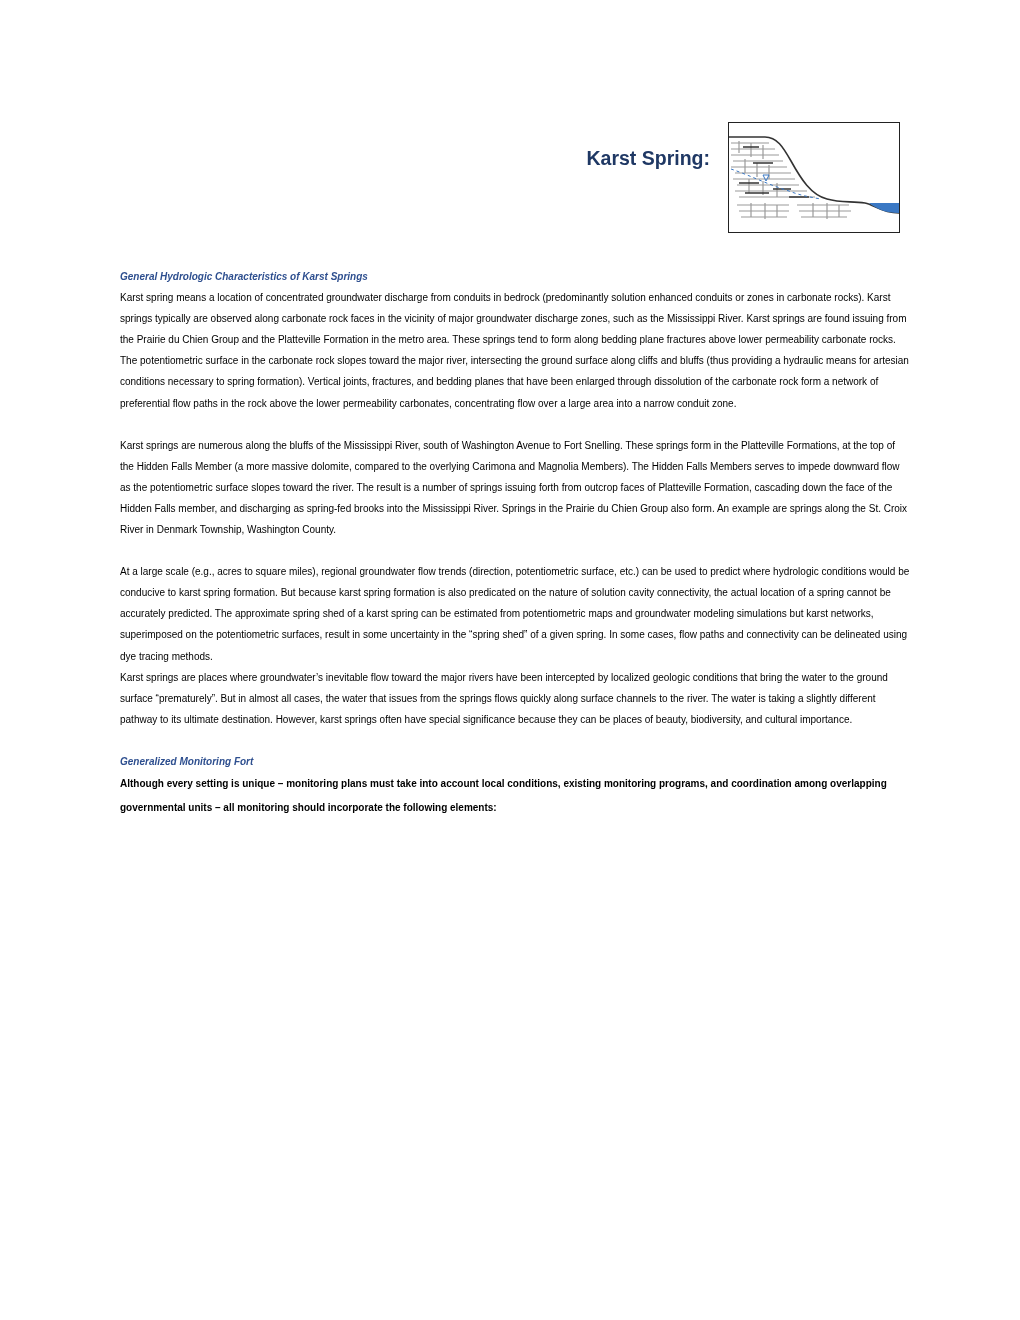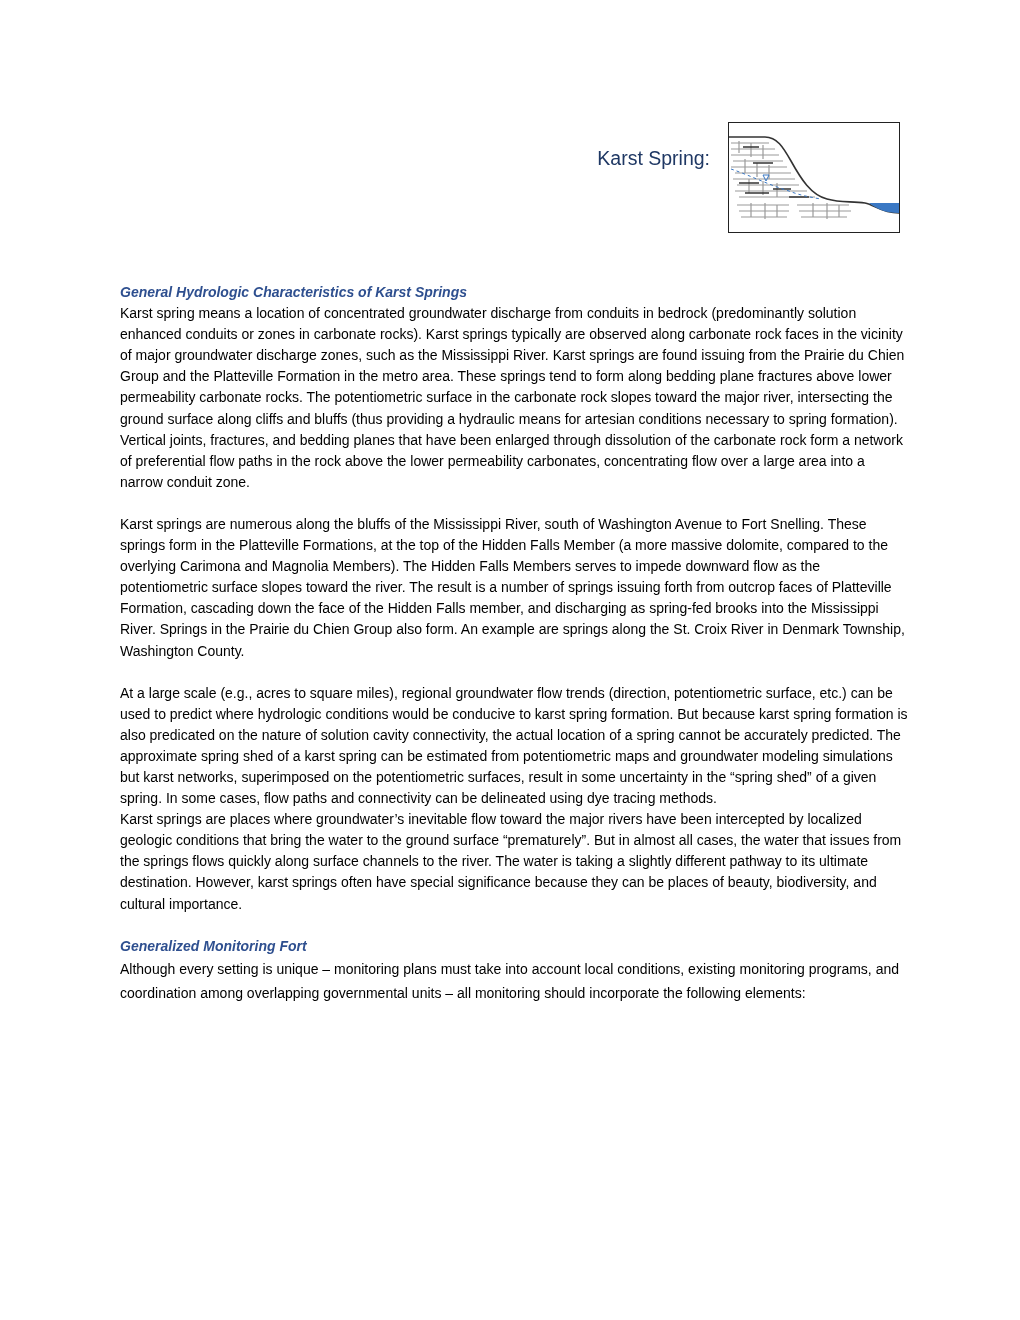--- a/index.html
+++ b/index.html
@@ -1,24 +1,24 @@
 <!DOCTYPE html>
 <html><head>
   <meta charset="utf-8">
   <style>
     html, body { margin: 0; padding: 0; background: #ffffff; }
     body { width: 1020px; height: 1320px; position: relative; overflow: hidden; font-family: "Liberation Sans", sans-serif; color: #000; }
-    .title-block { position: absolute; right: 310px; top: 146px; text-align: right; color: #1f3864; font-weight: normal; font-size: 19.5px; line-height: 24px; }
+    .title-block { position: absolute; right: 310px; top: 146px; text-align: right; color: #1f3864; font-weight: bold; font-size: 19.5px; line-height: 24px; }
     .figure { position: absolute; left: 728px; top: 122px; width: 170px; height: 109px; border: 1.5px solid #222; background: #fff; }
     .figure svg { display: block; }
-    .content { position: absolute; left: 120px; top: 266px; width: 790px; font-size: 14px; line-height: 21.1px; margin-top: 16px; }
+    .content { position: absolute; left: 120px; top: 266px; width: 790px; font-size: 10px; line-height: 21.1px; }
     .content p { margin: 0; }
     .heading { color: #2e4f8f; font-style: italic; font-weight: bold; }
     .gap { height: 21px; }
-    .plan-body { line-height: 24.5px; }
+    .plan-body { line-height: 24.5px; font-weight: bold; }
   </style>
 </head>
 <body>
 
 <div class="title-block">
   <div>Karst Spring:</div>
 </div>
 
 <div class="figure">
   <svg width="170" height="109" viewBox="0 0 170 109">

